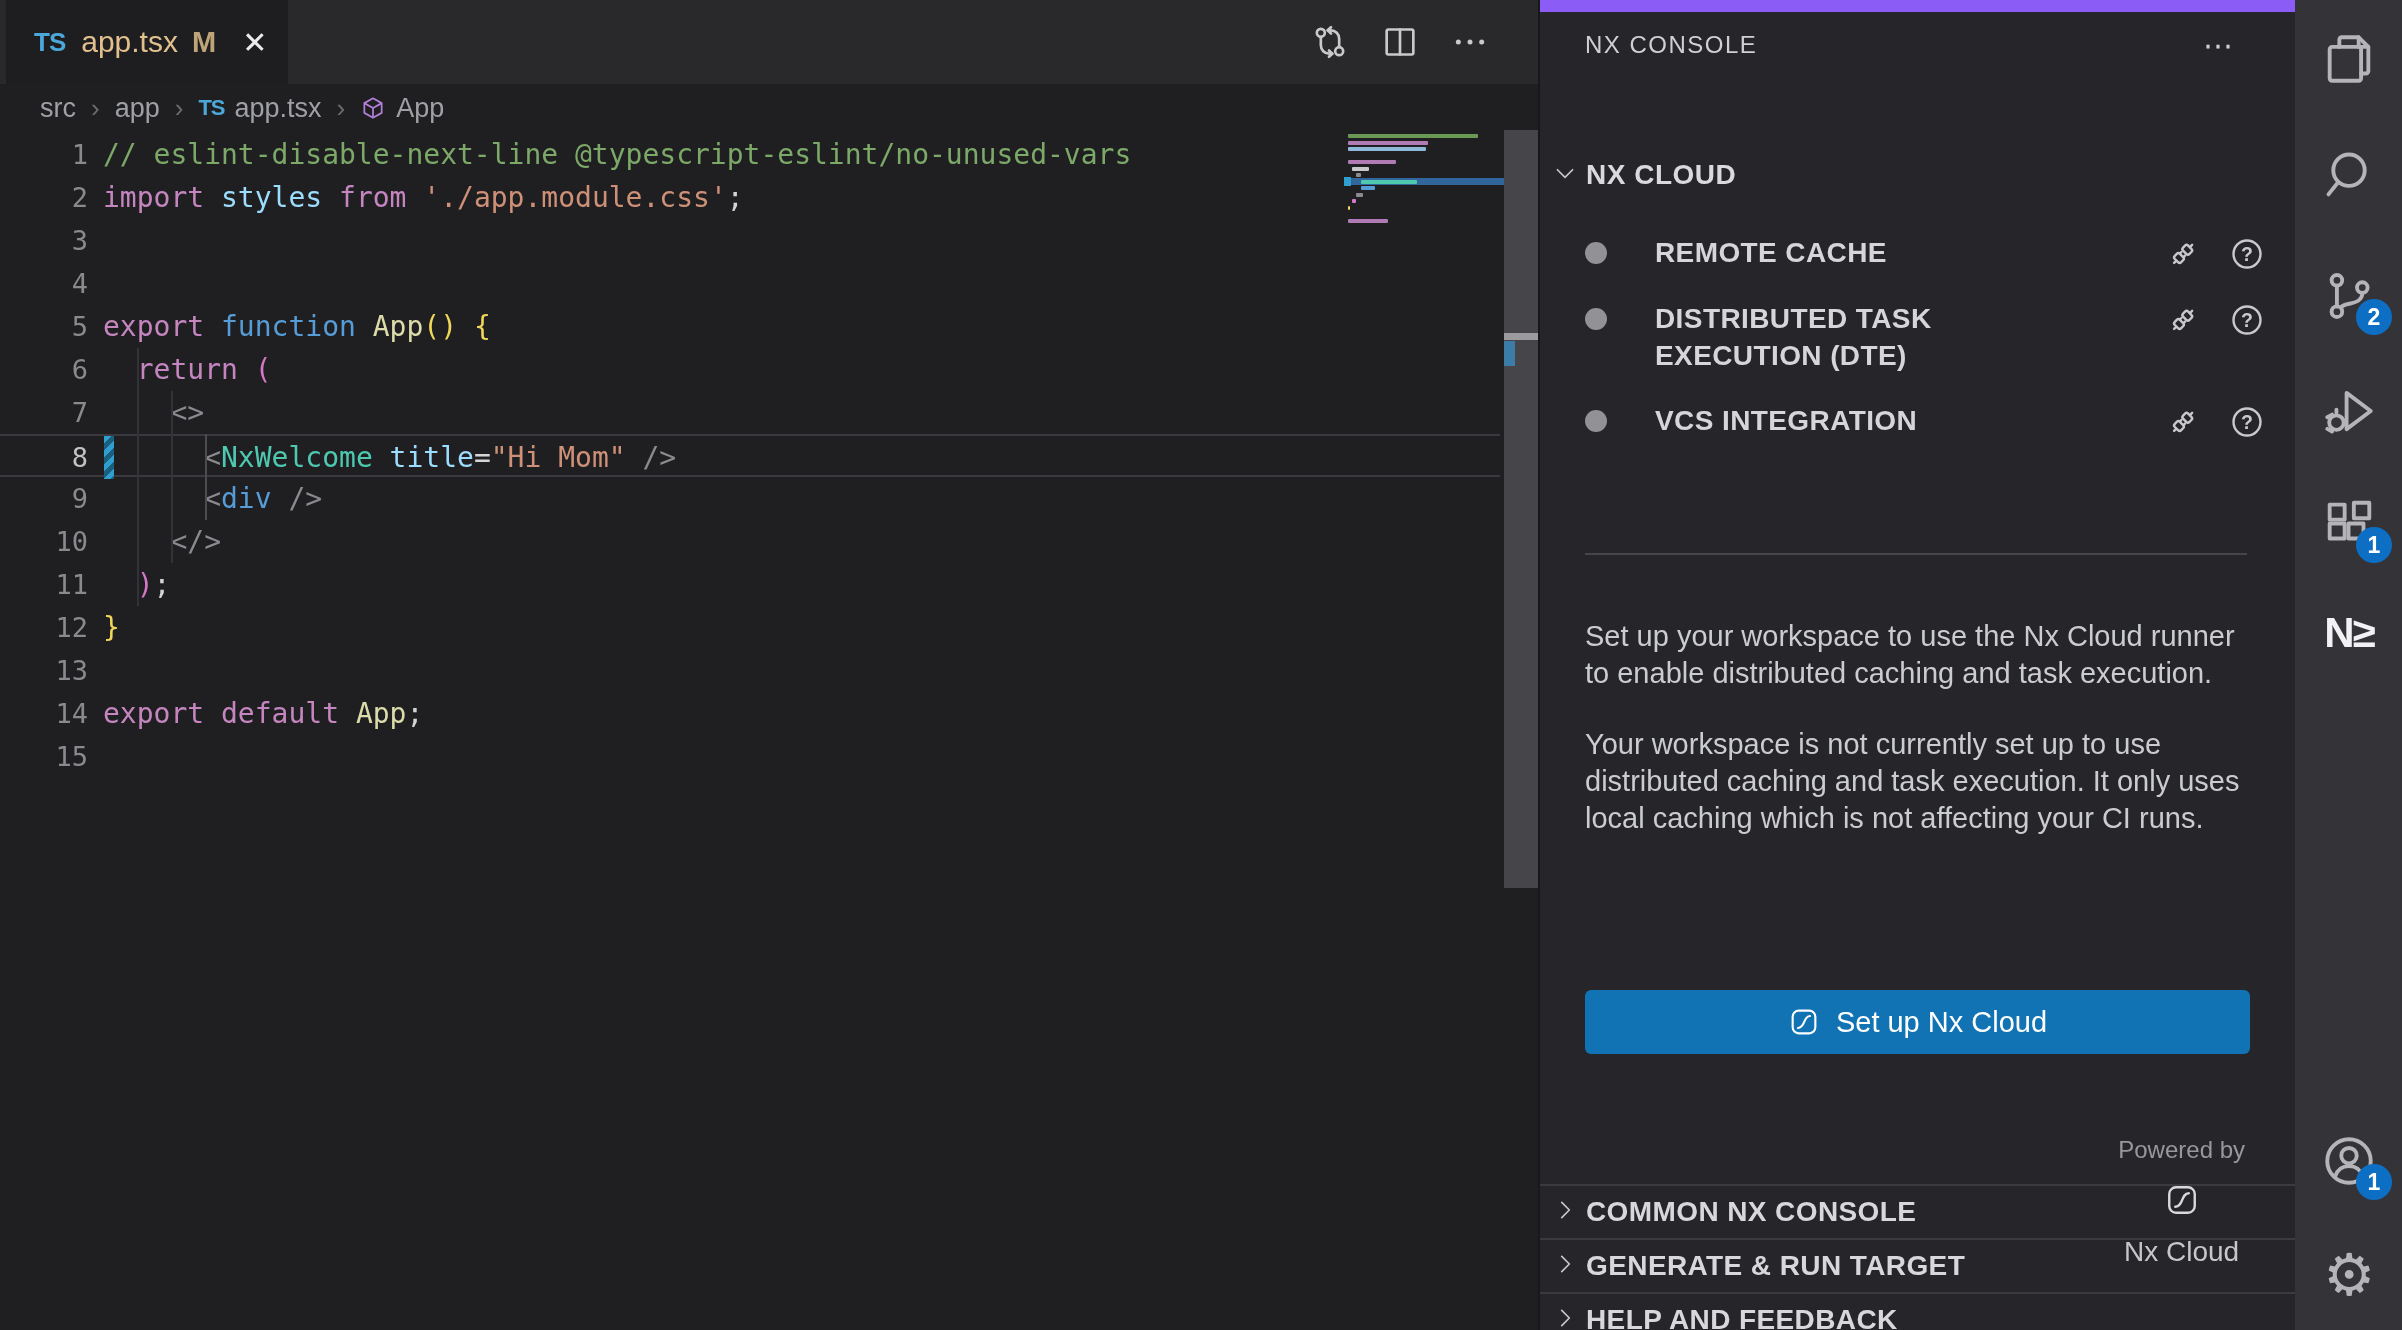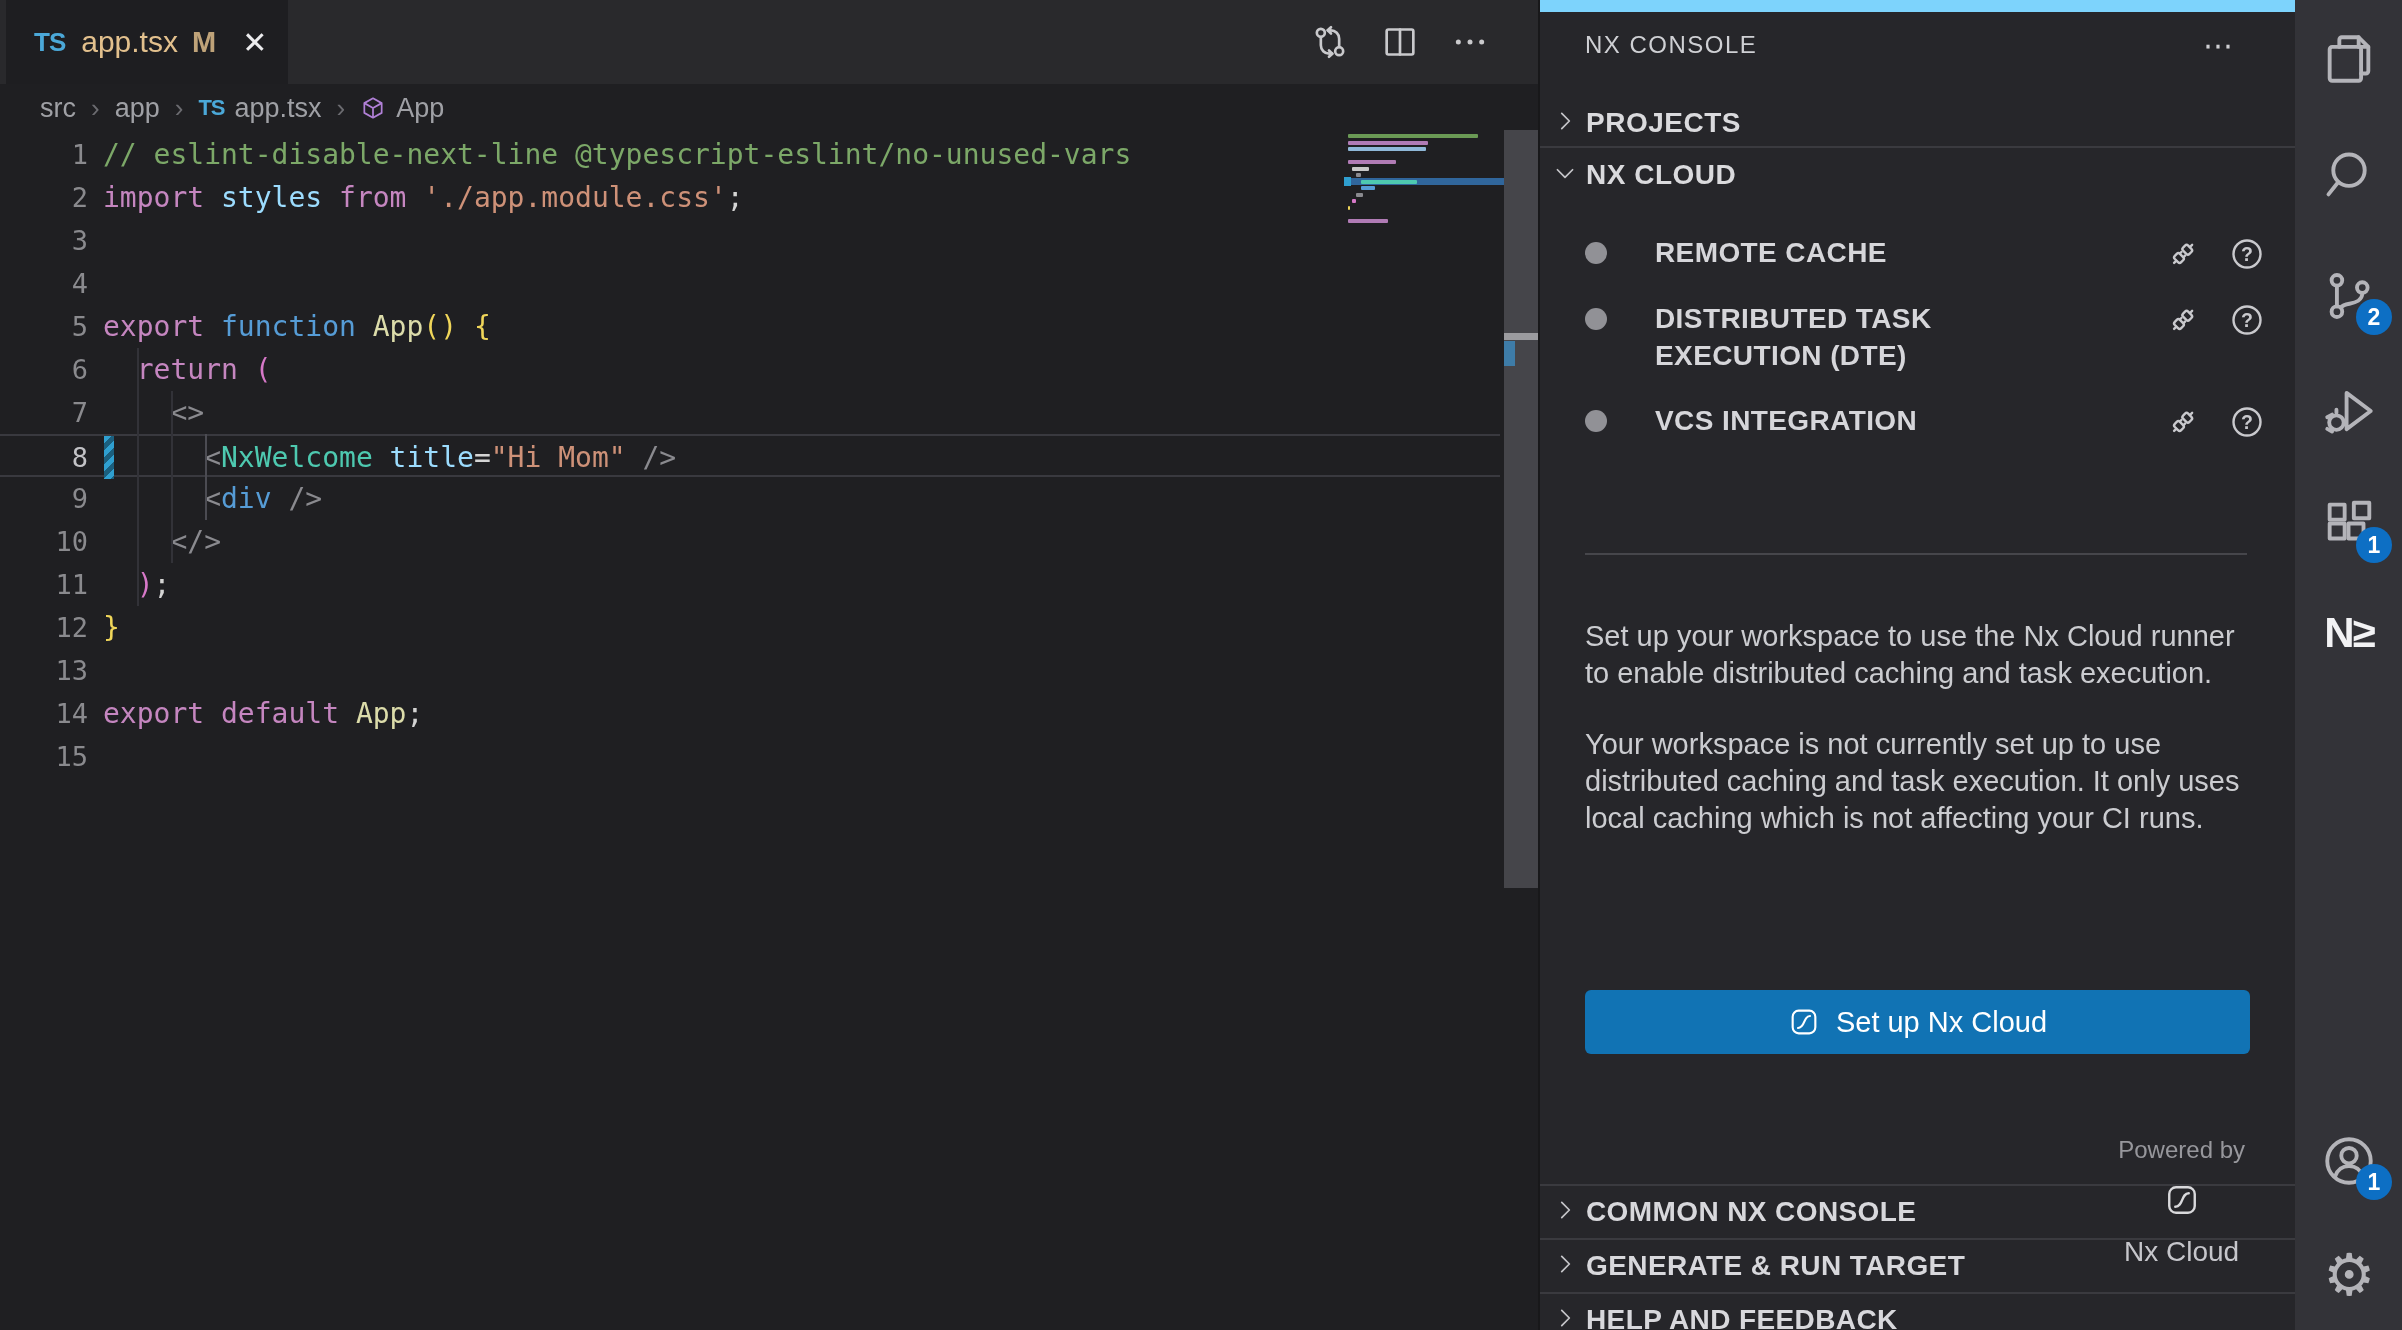--- a/index.html
+++ b/index.html
@@ -1,16 +1,16 @@
 <!DOCTYPE html>
 <html><head>
 <meta charset="utf-8">
 <style>
   html,body{margin:0;padding:0;background:#111;}
-  #root{position:relative;width:2402px;height:1330px;background:#7dd3fc;overflow:hidden;
+  #root{position:relative;width:2402px;height:1330px;background:#8b5cf6;overflow:hidden;
         font-family:"Liberation Sans",sans-serif;-webkit-font-smoothing:antialiased;}
   .icon svg{display:block;}
   
   #editor{position:absolute;left:0;top:0;width:1538px;height:1330px;background:#1f1f22;}
   #tabbar{position:absolute;left:0;top:0;width:1538px;height:84px;background:#29292c;}
   #tab{position:absolute;left:6px;top:0;width:282px;height:84px;background:#1e1e21;
        display:flex;align-items:center;padding-left:28px;box-sizing:border-box;}
   .ts-badge{font-weight:bold;font-size:26px;color:#4BA8D8;letter-spacing:-1px;}
   #tab .fname{font-size:30px;color:#E2C08D;margin-left:16px;}
   #tab .mod{font-size:29px;font-weight:bold;color:#BFA379;margin-left:14px;}
@@ -248,26 +248,20 @@
     </div>
   </div>
   <div id="editor-border"></div>
 
   <div id="sidebar">
     <div id="sb-header">
       <span id="sb-title">NX CONSOLE</span>
       <span id="sb-more">⋯</span>
     </div>
 
-    <div id="row-projects" class="section-row">
-      <span class="chev"><svg viewBox="0 0 24 24" fill="none" stroke="currentColor" stroke-width="1.6" stroke-linecap="round" stroke-linejoin="round">
-            <path d="M9 5l7 7-7 7"></path>
-          </svg></span>
-      <span class="slabel">PROJECTS</span>
-    </div>
     <div id="row-nxcloud" class="section-row">
       <span class="chev down"><svg viewBox="0 0 24 24" fill="none" stroke="currentColor" stroke-width="1.6" stroke-linecap="round" stroke-linejoin="round">
             <path d="M5 9l7 7 7-7"></path>
           </svg></span>
       <span class="slabel">NX CLOUD</span>
     </div>
 
     <div id="features">
         <div class="feature">
     <span class="dot"></span>

